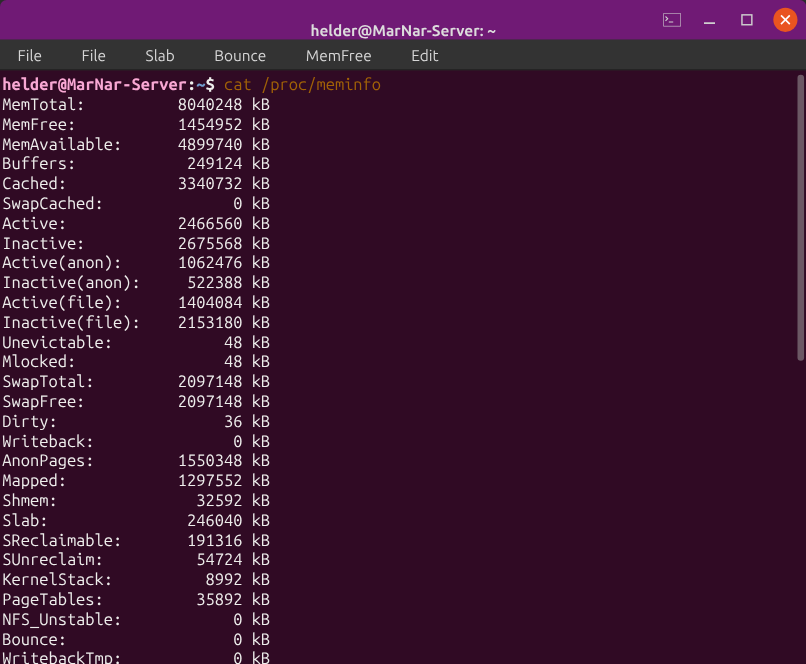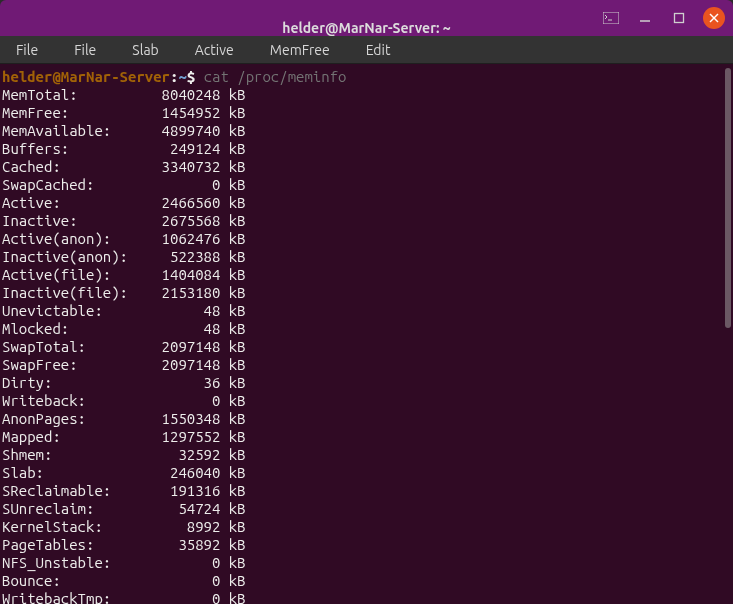--- a/index.html
+++ b/index.html
@@ -85,25 +85,25 @@
     overflow: hidden;
   }
   .terminal-content {
     padding: 4px 2px;
     font-family: "Ubuntu Mono", "DejaVu Sans Mono", monospace;
     font-size: 15px;
     line-height: 18px;
     color: #eeeeec;
     white-space: pre;
   }
-  .prompt-user { color: #a16207; font-weight: bold; }
+  .prompt-user { color: #f9a8d4; font-weight: bold; }
   .prompt-colon { color: #eeeeec; font-weight: bold; }
   .prompt-path { color: #729fcf; font-weight: bold; }
   .prompt-dollar { color: #eeeeec; font-weight: bold; }
-  .cmd { color: #737373; }
+  .cmd { color: #a16207; }
   .mem-line { }
   .scrollbar {
     position: absolute;
     right: 0;
     top: 0;
     bottom: 0;
     width: 10px;
     background: rgba(0,0,0,0.0);
   }
   .scrollbar-thumb {
@@ -147,21 +147,21 @@
             <line x1="9" y1="1" x2="1" y2="9" stroke-width="1.5"></line>
           </svg>
       </span>
     </div>
   </div>
 
   <div class="menubar">
     <span class="menu-item">File</span>
     <span class="menu-item">File</span>
     <span class="menu-item">Slab</span>
-    <span class="menu-item">Active</span>
+    <span class="menu-item">Bounce</span>
     <span class="menu-item">MemFree</span>
     <span class="menu-item">Edit</span>
   </div>
 
   <div class="terminal-area">
     <div class="terminal-content" id="term"><div class="mem-line"><span class="prompt-user">helder@MarNar-Server</span><span class="prompt-colon">:</span><span class="prompt-path">~</span><span class="prompt-dollar">$ </span><span class="cmd">cat /proc/meminfo</span></div><div class="mem-line">MemTotal:          8040248 kB</div><div class="mem-line">MemFree:           1454952 kB</div><div class="mem-line">MemAvailable:      4899740 kB</div><div class="mem-line">Buffers:            249124 kB</div><div class="mem-line">Cached:            3340732 kB</div><div class="mem-line">SwapCached:              0 kB</div><div class="mem-line">Active:            2466560 kB</div><div class="mem-line">Inactive:          2675568 kB</div><div class="mem-line">Active(anon):      1062476 kB</div><div class="mem-line">Inactive(anon):     522388 kB</div><div class="mem-line">Active(file):      1404084 kB</div><div class="mem-line">Inactive(file):    2153180 kB</div><div class="mem-line">Unevictable:            48 kB</div><div class="mem-line">Mlocked:                48 kB</div><div class="mem-line">SwapTotal:         2097148 kB</div><div class="mem-line">SwapFree:          2097148 kB</div><div class="mem-line">Dirty:                  36 kB</div><div class="mem-line">Writeback:               0 kB</div><div class="mem-line">AnonPages:         1550348 kB</div><div class="mem-line">Mapped:            1297552 kB</div><div class="mem-line">Shmem:               32592 kB</div><div class="mem-line">Slab:               246040 kB</div><div class="mem-line">SReclaimable:       191316 kB</div><div class="mem-line">SUnreclaim:          54724 kB</div><div class="mem-line">KernelStack:          8992 kB</div><div class="mem-line">PageTables:          35892 kB</div><div class="mem-line">NFS_Unstable:            0 kB</div><div class="mem-line">Bounce:                  0 kB</div><div class="mem-line">WritebackTmp:            0 kB</div></div>
     <div class="scrollbar">
       <div class="scrollbar-thumb"></div>
     </div>
   </div>

